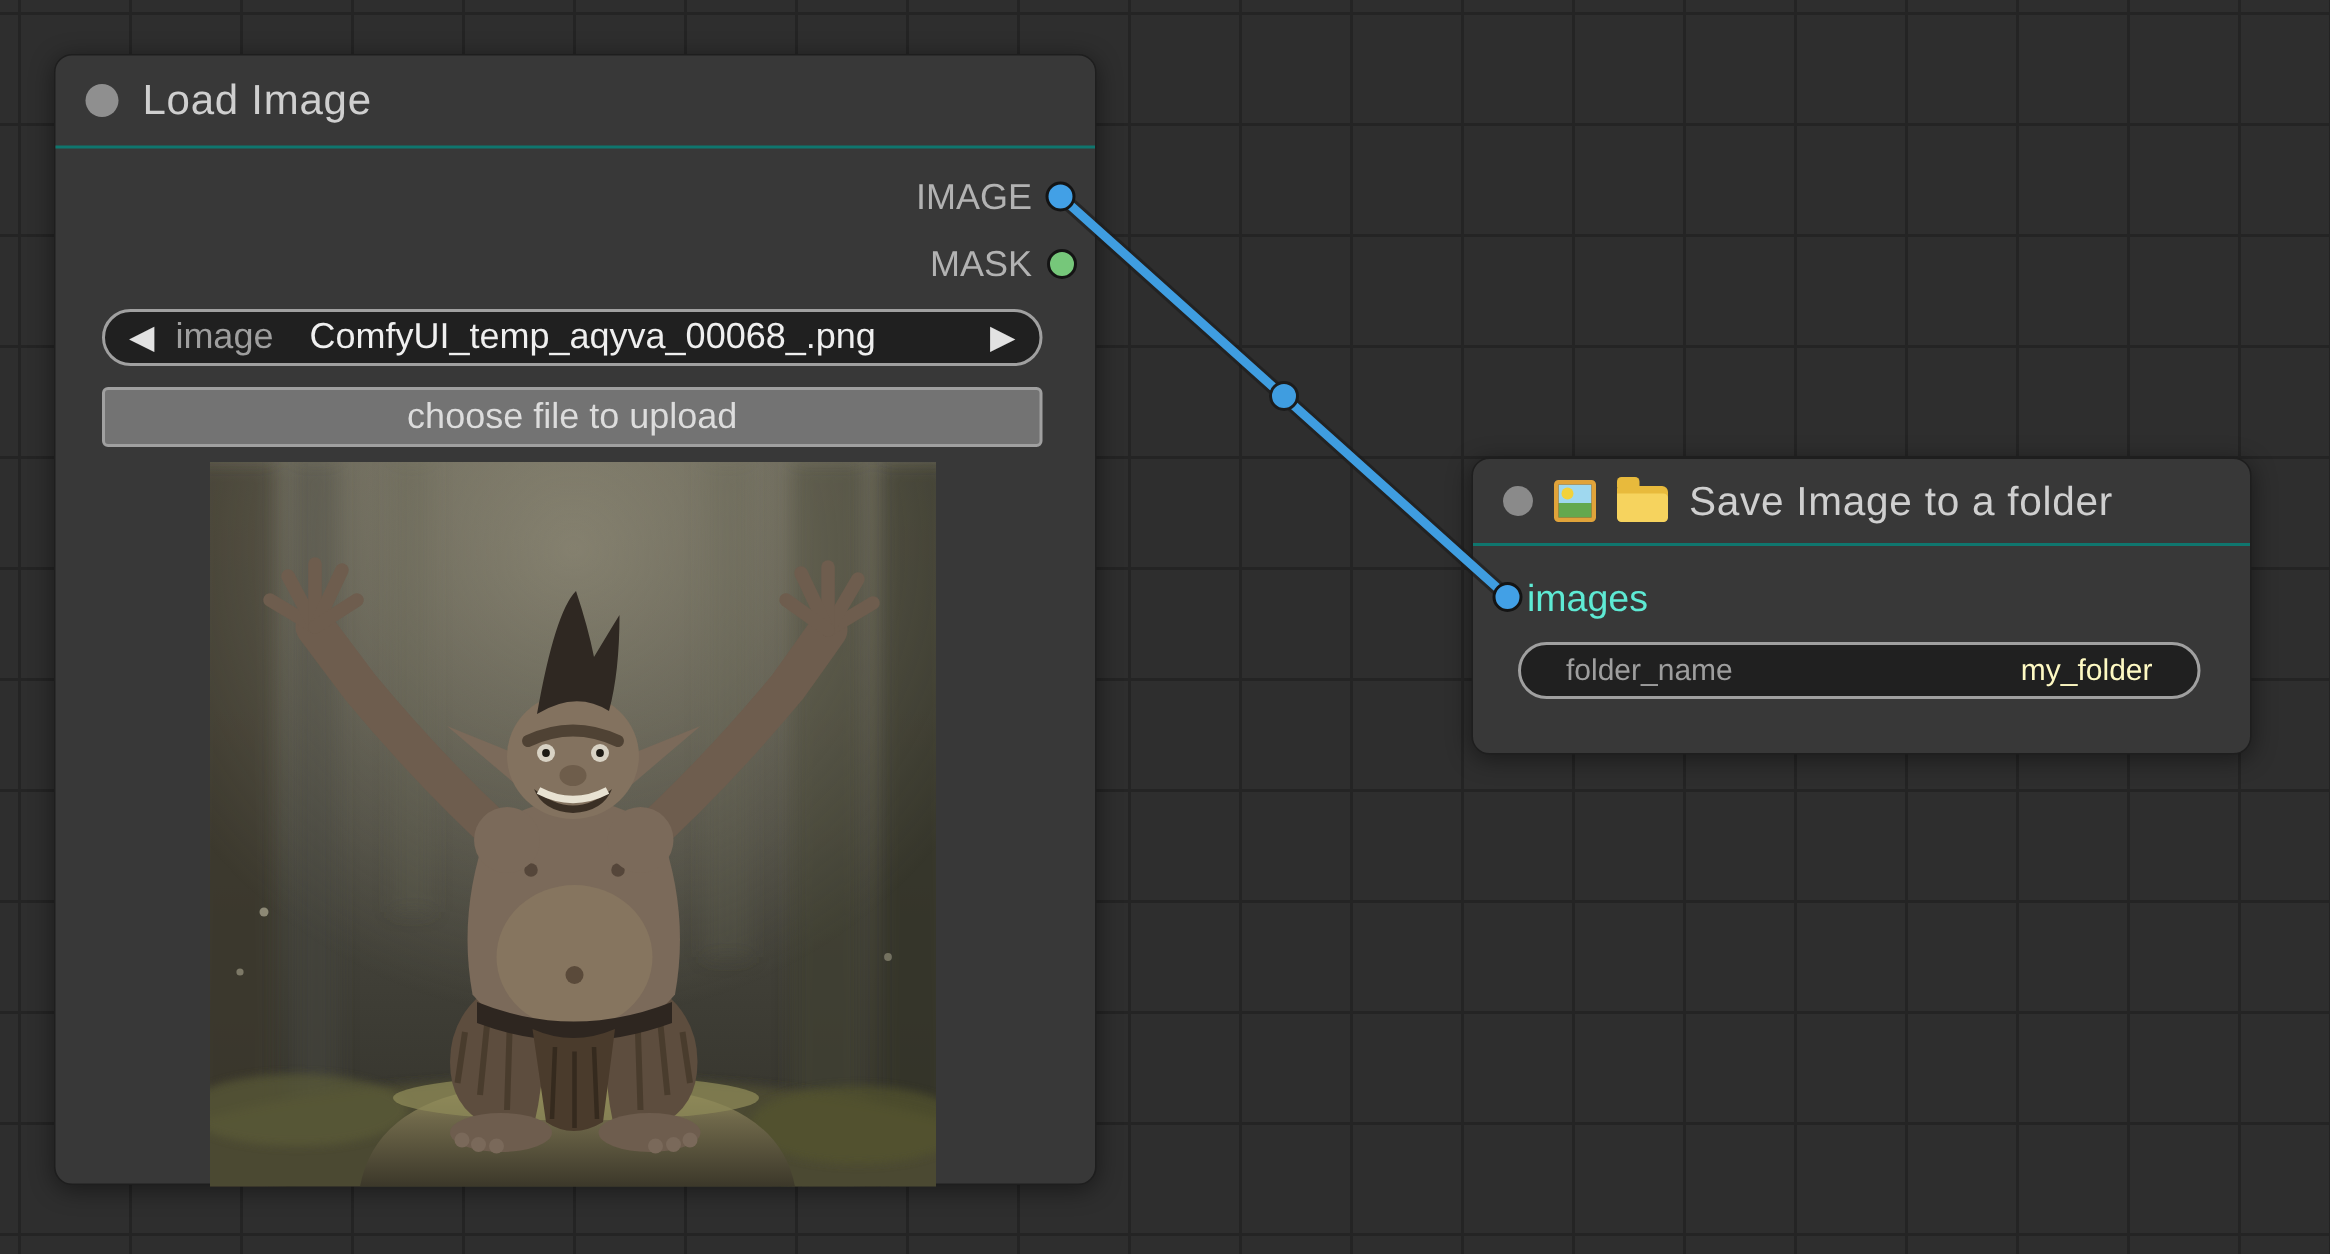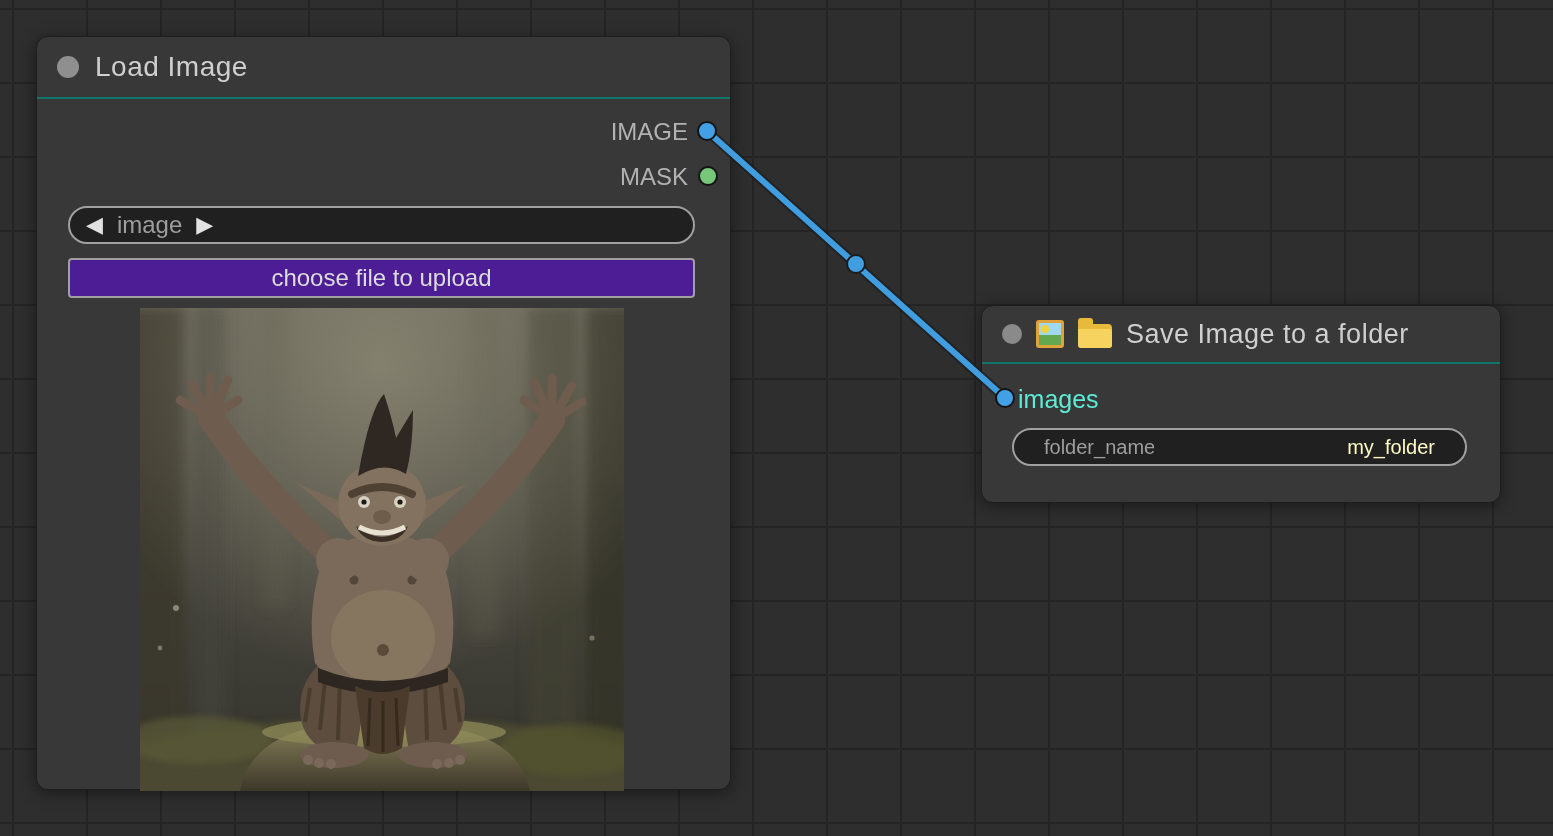--- a/index.html
+++ b/index.html
@@ -40,21 +40,21 @@
   }
   .combo{
     left:31px;top:169px;width:627px;height:38px;border-radius:19px;
     padding:0 16px;gap:14px;font-size:24px;
   }
   .combo .arrow{color:#e2e2e2;font-size:22px;line-height:1;flex:0 0 auto;}
   .combo .combo-label{color:#9e9e9e;}
   .combo .combo-value{color:#efefef;margin-left:10px;flex:1;white-space:nowrap;overflow:hidden;}
   .upload-btn{
     position:absolute;left:31px;top:221px;width:627px;height:40px;
-    background:#4c1d95;border:2px solid #a0a0a0;border-radius:4px;
+    background:#737373;border:2px solid #a0a0a0;border-radius:4px;
     display:flex;align-items:center;justify-content:center;
     color:#dcdcdc;font-size:24px;cursor:pointer;
   }
   .preview{
     position:absolute;left:103px;top:271px;width:484px;height:483px;
     overflow:hidden;background:#3a392f;
   }
   .preview svg{display:block;width:100%;height:100%;}
 
   
@@ -94,20 +94,21 @@
       <span class="collapse-dot"></span>
       <span class="title-text">Load Image</span>
     </div>
 
     <div class="out-label image">IMAGE</div>
     <div class="out-label mask">MASK</div>
 
     <div class="pill combo">
       <span class="arrow">◀</span>
       <span class="combo-label">image</span>
+      <span class="combo-value">ComfyUI_temp_aqyva_00068_.png</span>
       <span class="arrow">▶</span>
     </div>
 
     <div class="upload-btn">choose file to upload</div>
 
     <div class="preview">
       <svg viewBox="0 0 484 483" aria-hidden="true">
         <defs>
           <linearGradient id="bgG" x1="0" y1="0" x2="0" y2="1">
             <stop offset="0" stop-color="#5e5c50"></stop>

